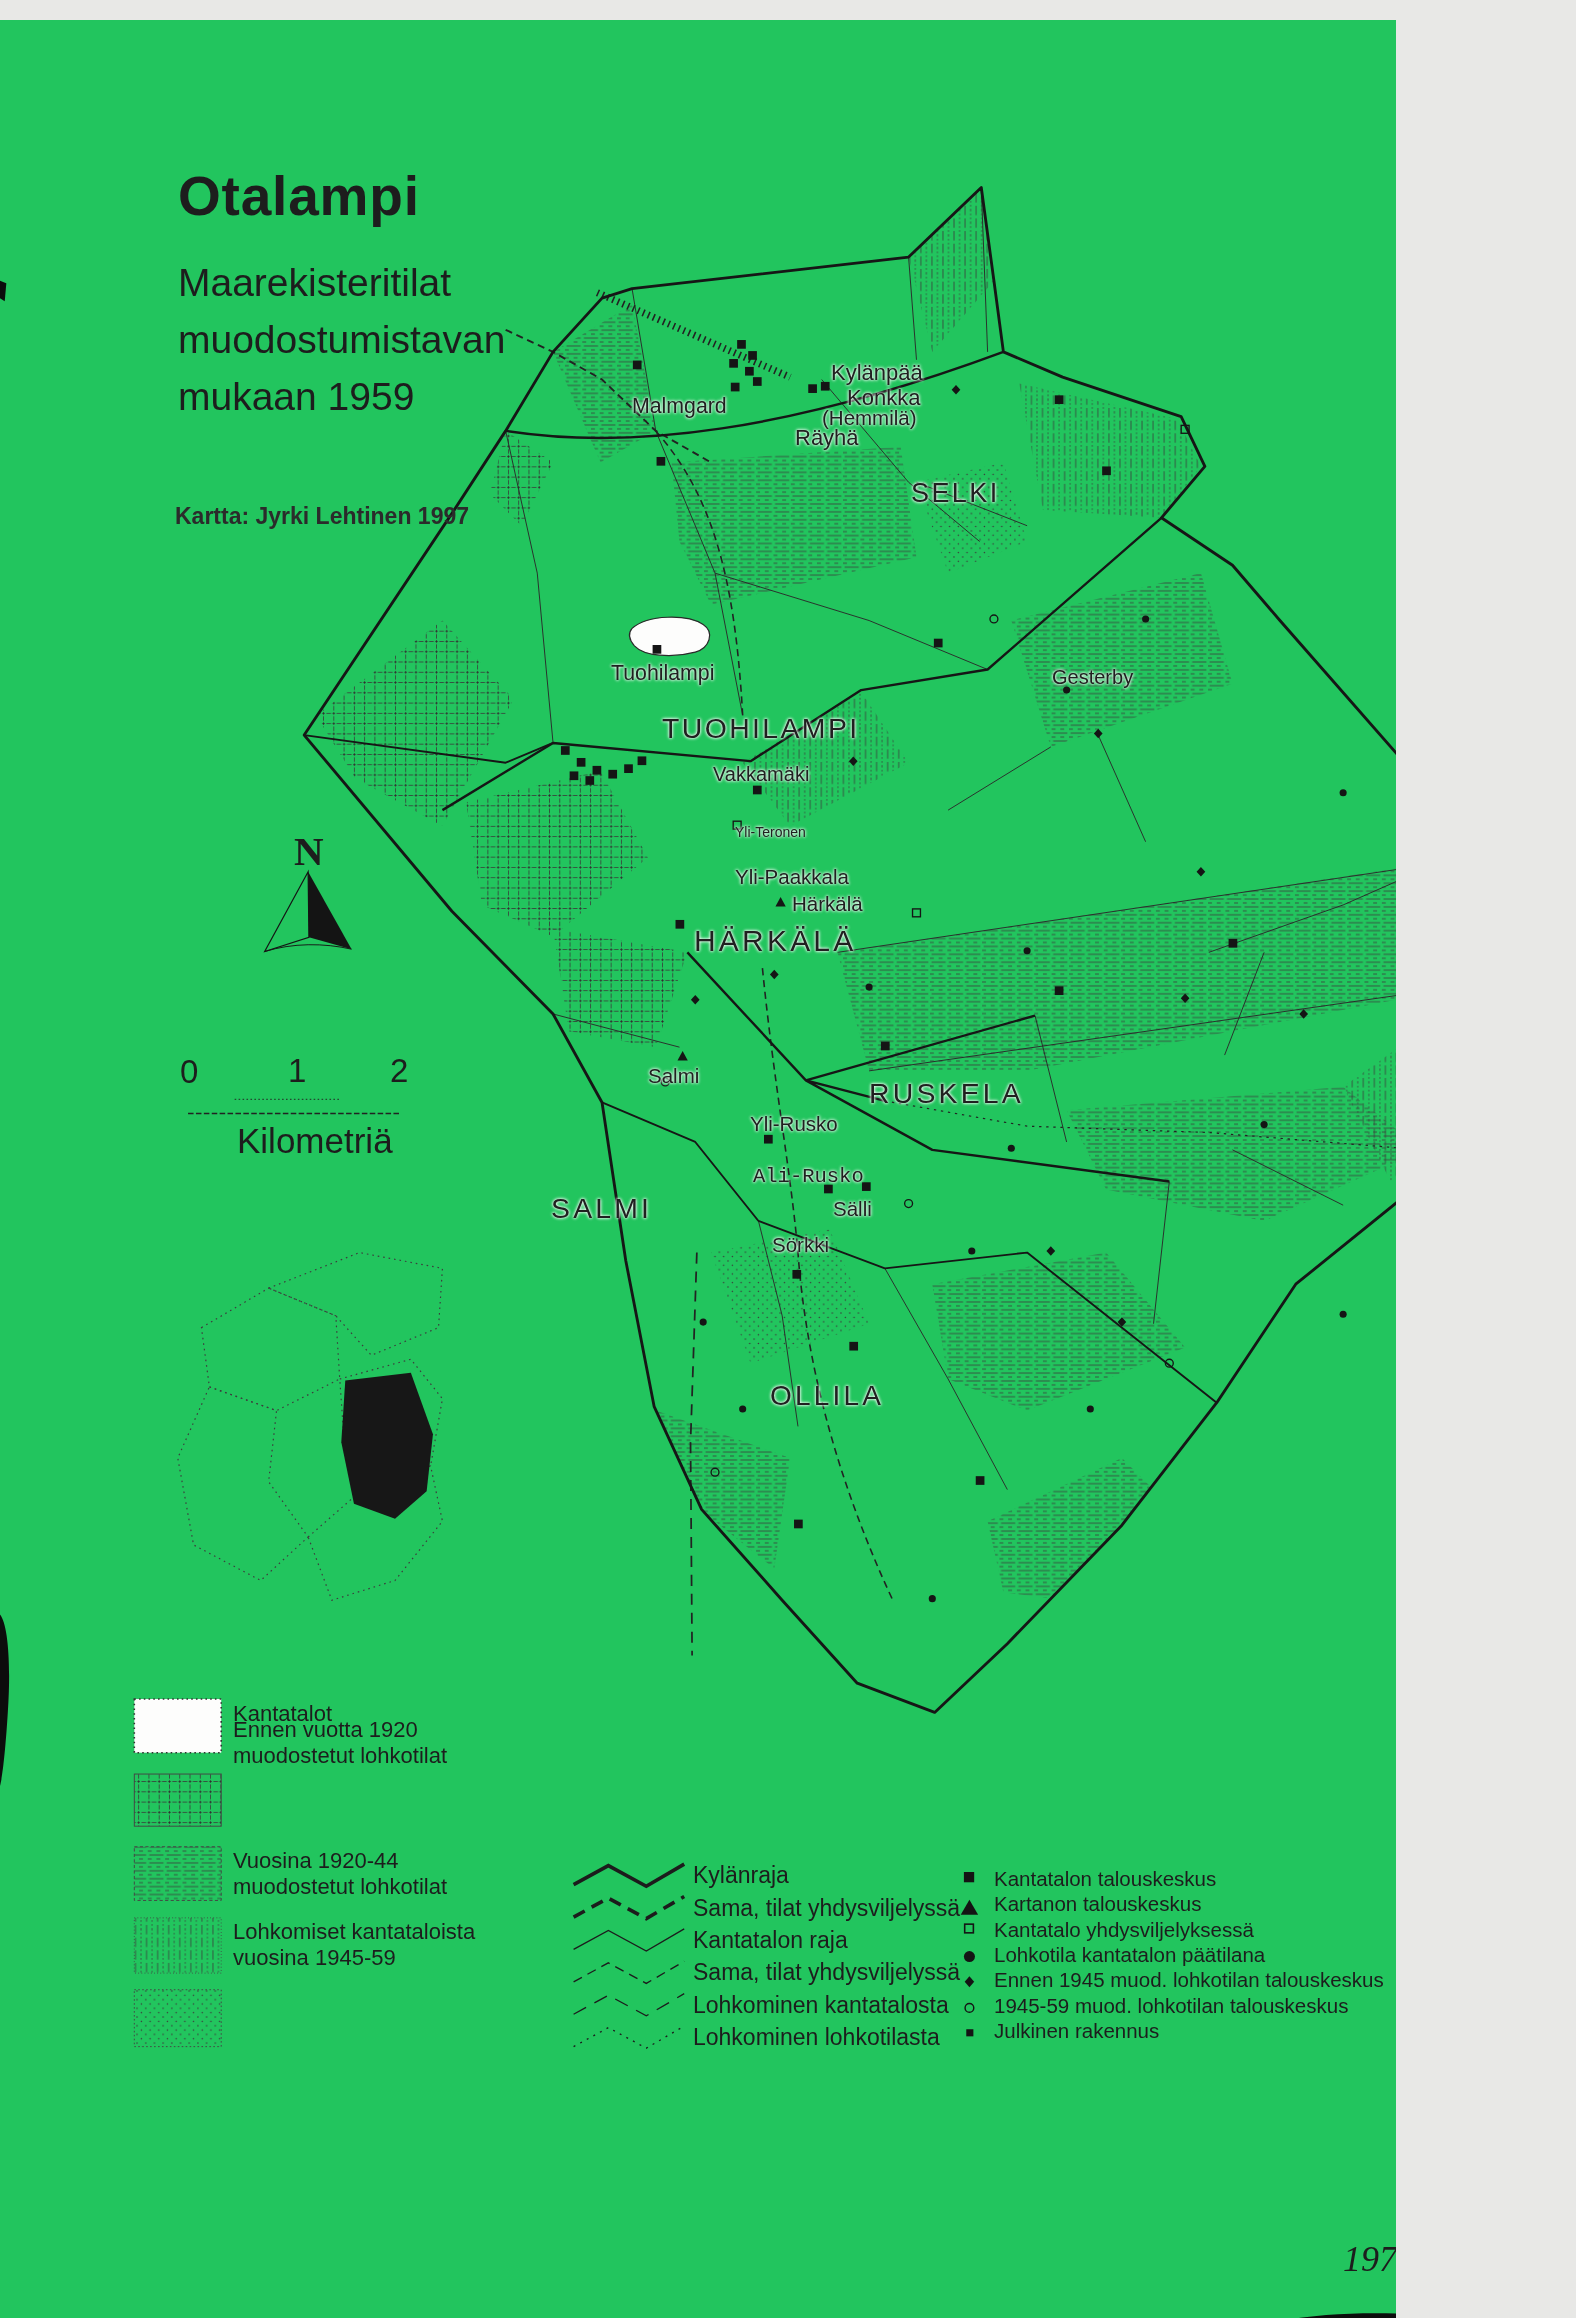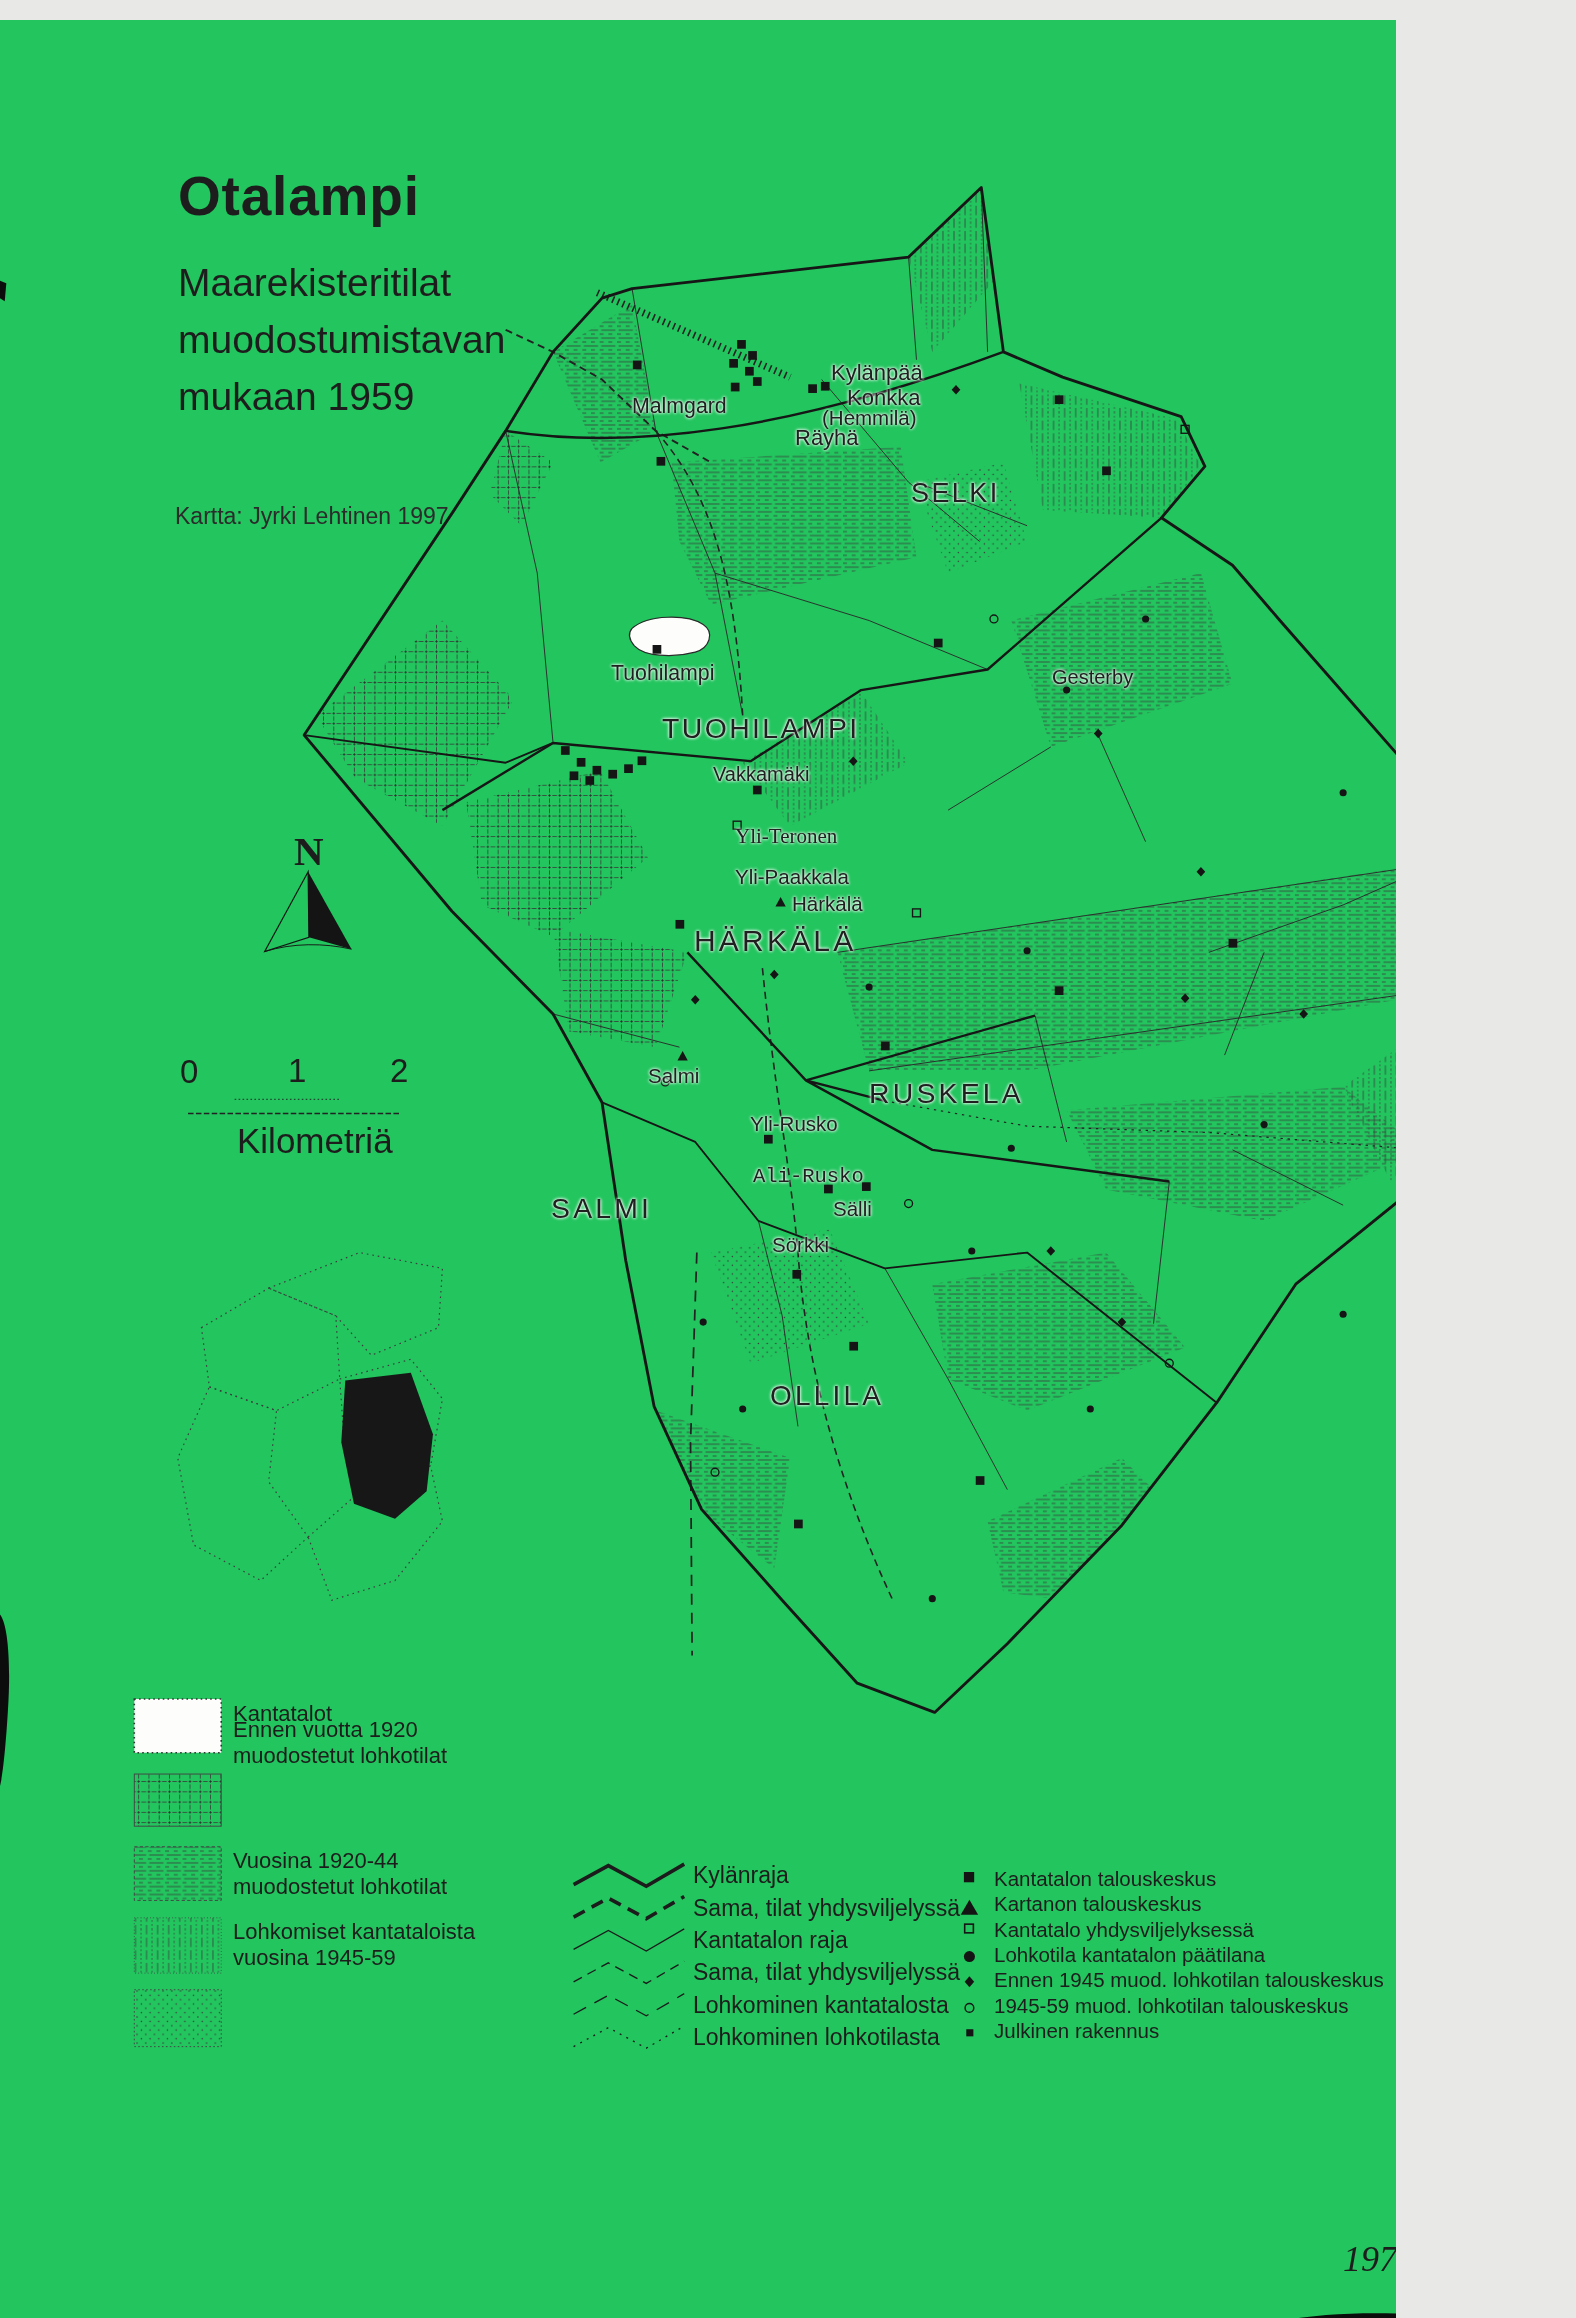--- a/index.html
+++ b/index.html
@@ -3,21 +3,21 @@
 <meta charset="utf-8">
 <style>
   html,body{margin:0;padding:0;background:#e8e8e6;}
   #page{position:relative;width:1396px;height:2319px;background:#22c55e;overflow:hidden;
         font-family:"Liberation Sans",sans-serif;color:#1d1d1d;margin-top:20px;}
   #map-art{position:absolute;left:0;top:0;z-index:1;}
   .txt{position:absolute;z-index:2;white-space:nowrap;}
   #title{left:178px;top:144px;font-size:55px;font-weight:bold;letter-spacing:0.8px;}
   .sub{left:178px;font-size:39px;line-height:1;}
   #sub1{top:243px;} #sub2{top:300px;text-align:center;} #sub3{top:357px;}
-  #credit{left:175px;top:483px;font-size:23px;color:#2b2b2b;}
+  #credit{left:175px;top:483px;font-size:23px;color:#2b2b2b;font-weight:bold;}
   #north-n{left:294px;top:807px;font-family:"Liberation Serif",serif;font-size:41px;font-weight:bold;}
   .tick{font-size:33px;}
   #tick0{left:180px;top:1033px;} #tick1{left:288px;top:1032px;} #tick2{left:390px;top:1032px;}
   #kmlabel{left:237px;top:1101px;font-size:35px;}
   #pagenum{left:1343px;top:2218px;font-family:"Liberation Serif",serif;font-style:italic;font-size:36px;}
   .maplabel{position:absolute;z-index:2;white-space:nowrap;color:#202020;
             text-shadow:0 0 3.2px #fff,0 0 3.2px #fff;}
   .leg{position:absolute;z-index:2;font-size:22px;line-height:26px;}
   .leg div{white-space:nowrap;}
   .lgL{left:233px;}
@@ -247,21 +247,21 @@
       <span class="maplabel" style="left: 632px; top: 374px; font-size: 21.3px;">Malmgard</span>
       <span class="maplabel" style="left: 831px; top: 340px; font-size: 22px;">Kylänpää</span>
       <span class="maplabel" style="left: 847px; top: 365px; font-size: 22px;">Konkka</span>
       <span class="maplabel" style="left: 822px; top: 386px; font-size: 20.5px;">(Hemmilä)</span>
       <span class="maplabel" style="left: 795px; top: 405px; font-size: 22px;">Räyhä</span>
       <span class="maplabel" style="left: 911px; top: 458px; font-size: 27px; letter-spacing: 2.4px;">SELKI</span>
       <span class="maplabel" style="left: 611px; top: 641px; font-size: 21.3px;">Tuohilampi</span>
       <span class="maplabel" style="left: 1052px; top: 646px; font-size: 20px;">Gesterby</span>
       <span class="maplabel" style="left: 662px; top: 692px; font-size: 28.4px; letter-spacing: 2.4px;">TUOHILAMPI</span>
       <span class="maplabel" style="left: 713px; top: 743px; font-size: 20px;">Vakkamäki</span>
-      <span class="maplabel" style="left: 735px; top: 804px; font-size: 21px; font-family: Liberation Serif, serif;">Yli-Teronen</span>
+      <span class="maplabel" style="left: 735px; top: 804px; font-size: 14px;">Yli-Teronen</span>
       <span class="maplabel" style="left: 735px; top: 845px; font-size: 20.5px;">Yli-Paakkala</span>
       <span class="maplabel" style="left: 792px; top: 872px; font-size: 20.5px;">Härkälä</span>
       <span class="maplabel" style="left: 694px; top: 904px; font-size: 30px; letter-spacing: 3.2px;">HÄRKÄLÄ</span>
       <span class="maplabel" style="left: 648px; top: 1044px; font-size: 20.5px;">Salmi</span>
       <span class="maplabel" style="left: 869px; top: 1057px; font-size: 28.4px; letter-spacing: 3.2px;">RUSKELA</span>
       <span class="maplabel" style="left: 750px; top: 1092px; font-size: 20.5px;">Yli-Rusko</span>
       <span class="maplabel" style="left: 753px; top: 1145px; font-size: 20.5px; font-family: Liberation Mono, monospace;">Ali-Rusko</span>
       <span class="maplabel" style="left: 833px; top: 1177px; font-size: 20.5px;">Sälli</span>
       <span class="maplabel" style="left: 772px; top: 1213px; font-size: 20.5px;">Sörkki</span>
       <span class="maplabel" style="left: 551px; top: 1172px; font-size: 28.4px; letter-spacing: 3.2px;">SALMI</span>

